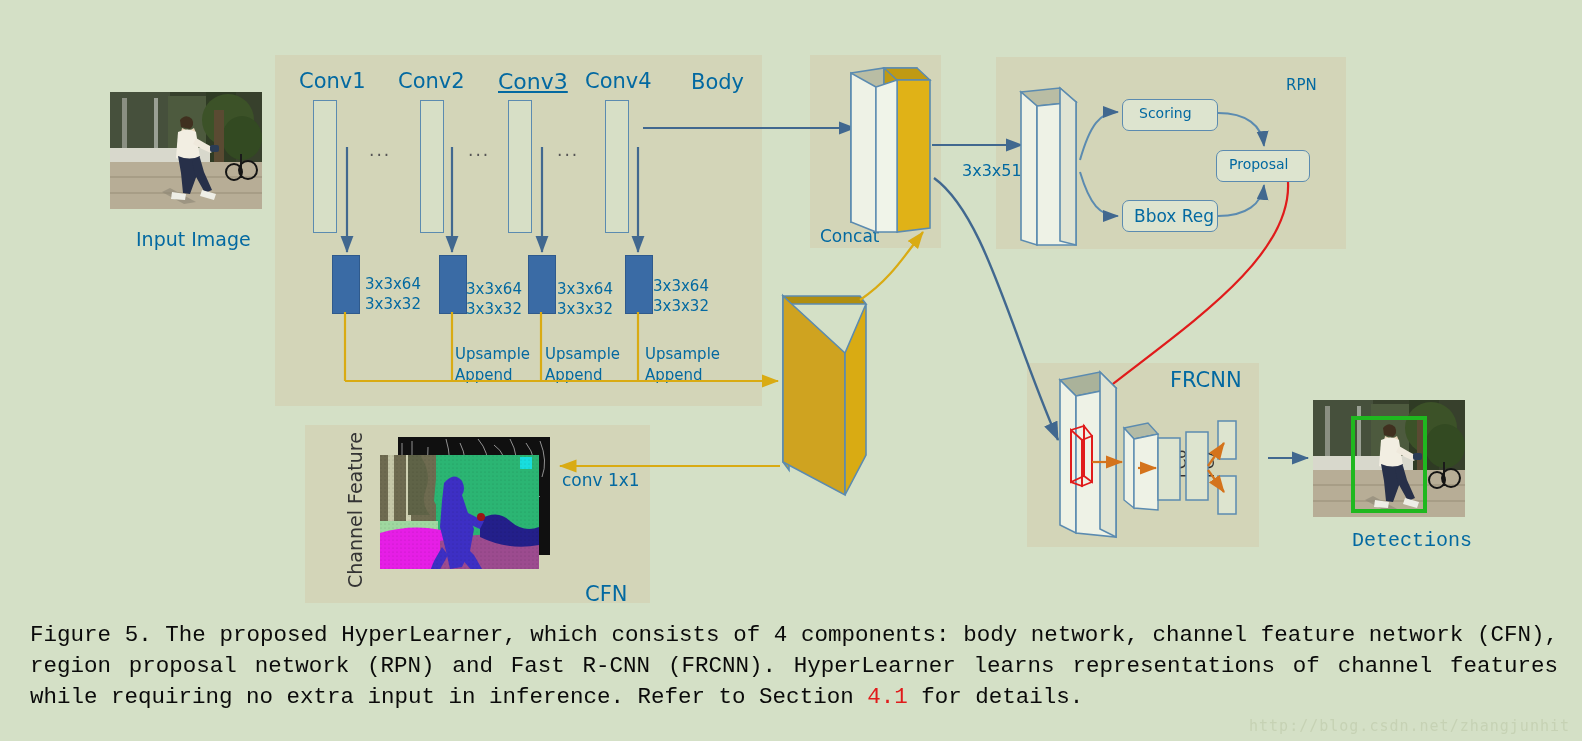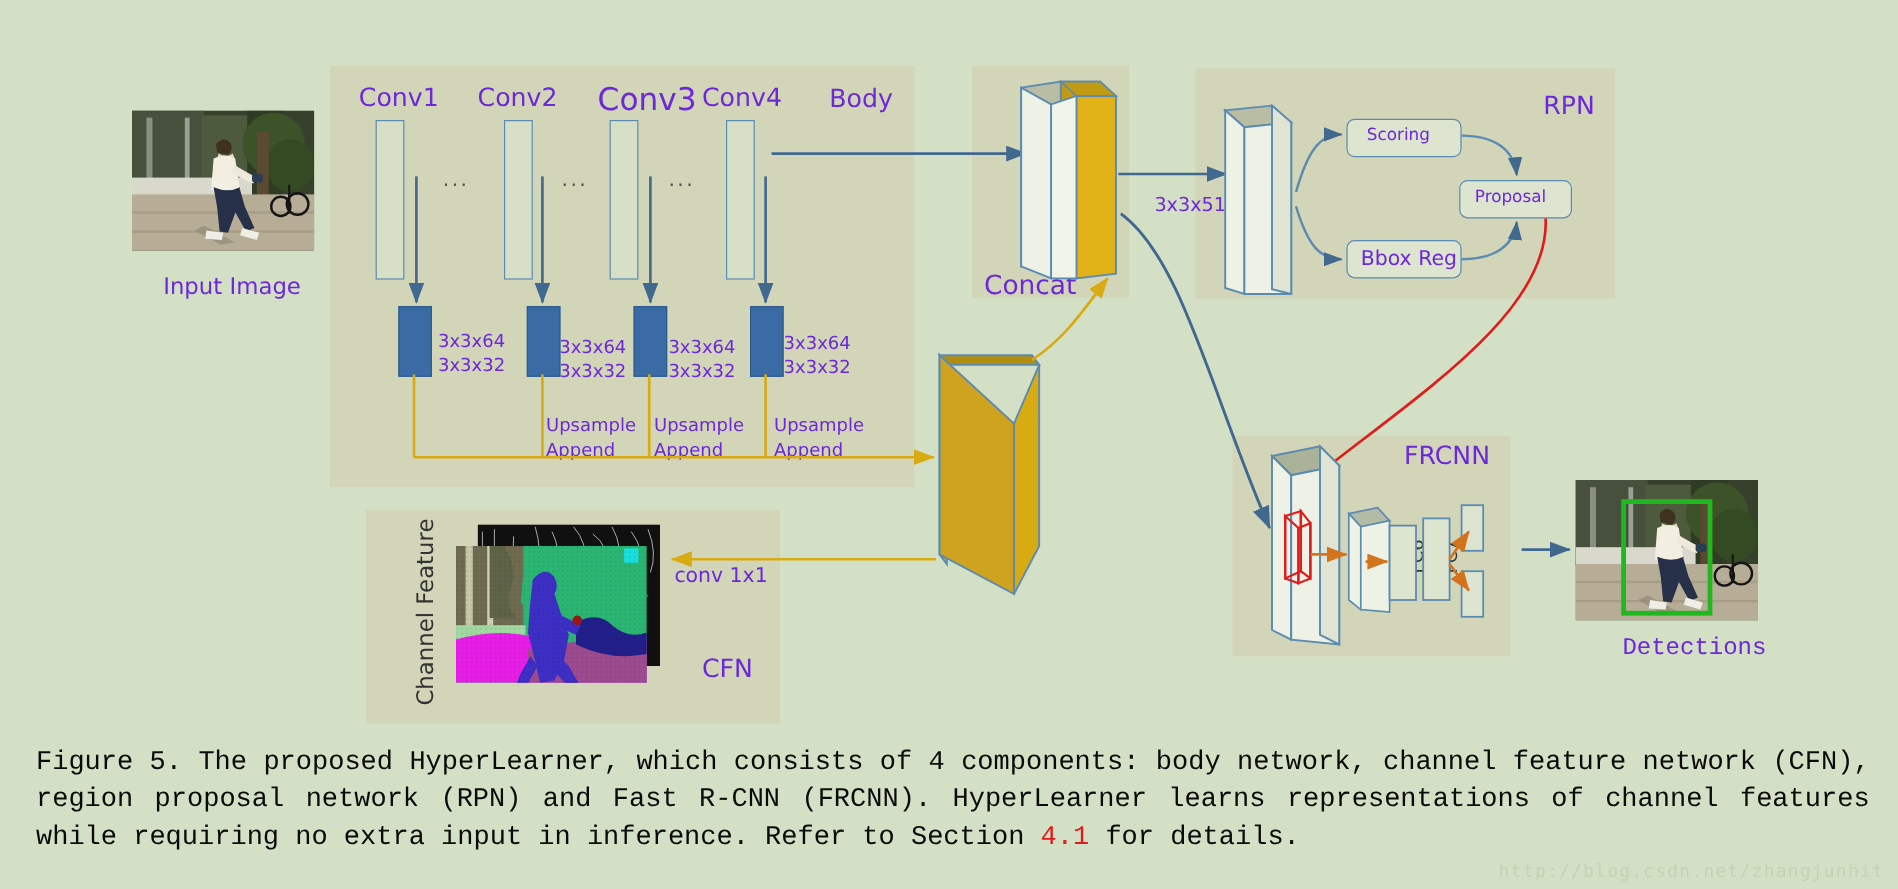--- a/index.html
+++ b/index.html
@@ -5,21 +5,21 @@
   html,body{margin:0;padding:0;}
   body{
     width:1582px;height:741px;
     background:#d4e0c6;
     font-family:"DejaVu Sans", sans-serif;
     overflow:hidden;
     position:relative;
   }
   #figure{position:absolute;left:0;top:0;width:1582px;height:741px;}
   .panel{position:absolute;background:#d3d5b8;}
-  .lbl{position:absolute;color:#6d28d9;white-space:nowrap;font-family:"DejaVu Sans",sans-serif;}
+  .lbl{position:absolute;color:#0369a1;white-space:nowrap;font-family:"DejaVu Sans",sans-serif;}
   .convbar{position:absolute;background:#d7dfc6;border:1.6px solid #5b8bb0;}
   .blueblk{position:absolute;background:#3a6ba5;border:1.5px solid #2f5a8c;}
   .dots{position:absolute;color:#555;letter-spacing:2px;}
   svg{position:absolute;left:0;top:0;overflow:visible;}
   .caption{
     position:absolute;left:30px;top:620px;width:1528px;
     font-family:Liberation Mono, monospace;
     font-size:22.5px;line-height:31px;color:#0a0a0a;text-align:justify;
   }
   .caption .red{color:#e01b1b;}
@@ -76,21 +76,21 @@
         <rect x="130" y="62" width="2" height="24" fill="#1a1a1a"></rect>
         <circle cx="138" cy="78" r="9" fill="none" stroke="#141414" stroke-width="2"></circle>
         <circle cx="124" cy="80" r="8" fill="none" stroke="#141414" stroke-width="2"></circle>
       </g>
     </svg>
   </div>
   <div class="lbl" style="left:136px;top:228px;font-size:19px;">Input Image</div>
 
   <div class="lbl" style="left:299px;top:69px;font-size:21px;">Conv1</div>
   <div class="lbl" style="left:398px;top:69px;font-size:21px;">Conv2</div>
-  <div class="lbl" style="left:498px;top:69px;font-size:26px;">Conv3</div>
+  <div class="lbl" style="left:498px;top:69px;font-size:22px;text-decoration:underline;">Conv3</div>
   <div class="lbl" style="left:585px;top:69px;font-size:21px;">Conv4</div>
   <div class="lbl" style="left:691px;top:70px;font-size:21px;">Body</div>
 
   <div class="convbar" style="left:313px;top:100px;width:22px;height:131px;"></div>
   <div class="convbar" style="left:420px;top:100px;width:22px;height:131px;"></div>
   <div class="convbar" style="left:508px;top:100px;width:22px;height:131px;"></div>
   <div class="convbar" style="left:605px;top:100px;width:22px;height:131px;"></div>
 
   <div class="dots" style="left:369px;top:140px;font-size:17px;">...</div>
   <div class="dots" style="left:468px;top:140px;font-size:17px;">...</div>
@@ -167,24 +167,24 @@
       <path d="M80 86 l14 14 8 14 -8 4 -14 -16 z" fill="#3d2fc4"></path>
       <path d="M62 92 l-8 14 -4 10 8 2 10 -18 z" fill="#3d2fc4"></path>
       <circle cx="101" cy="62" r="4" fill="#9c1616"></circle>
       <rect x="140" y="2" width="12" height="12" fill="#18dede"></rect>
       <rect width="159" height="114" fill="url(#dotp)"></rect>
     </svg>
   </div>
 
   <div class="vertlbl" style="left:344px;top:588px;font-size:19px;color:#333;">Channel Feature</div>
   <div class="lbl" style="left:562px;top:470px;font-size:17px;">conv 1x1</div>
-  <div class="lbl" style="left:585px;top:545px;font-size:21px;text-align:center;">CFN</div>
-
-  <div class="lbl" style="left:820px;top:226px;font-size:22px;">Concat</div>
-  <div class="lbl" style="left:1286px;top:76px;font-size:21px;">RPN</div>
+  <div class="lbl" style="left:585px;top:582px;font-size:21px;text-align:center;">CFN</div>
+
+  <div class="lbl" style="left:820px;top:226px;font-size:17px;">Concat</div>
+  <div class="lbl" style="left:1286px;top:76px;font-size:15px;">RPN</div>
   <div class="lbl" style="left:962px;top:161px;font-size:16px;">3x3x512</div>
   <div class="lbl" style="left:1170px;top:368px;font-size:21px;">FRCNN</div>
   <div class="lbl" style="left:1352px;top:529px;font-size:20px;font-family:Liberation Mono, monospace;">Detections</div>
 
   <div style="position:absolute;left:1122px;top:99px;width:94px;height:30px;border:1.5px solid #5b8bb0;border-radius:7px;background:#dde4cf;"></div>
   <div class="lbl" style="left:1139px;top:105px;font-size:14px;">Scoring</div>
 
   <div style="position:absolute;left:1122px;top:200px;width:94px;height:30px;border:1.5px solid #5b8bb0;border-radius:7px;background:#dde4cf;"></div>
   <div class="lbl" style="left:1134px;top:206px;font-size:17px;">Bbox Reg</div>
 

